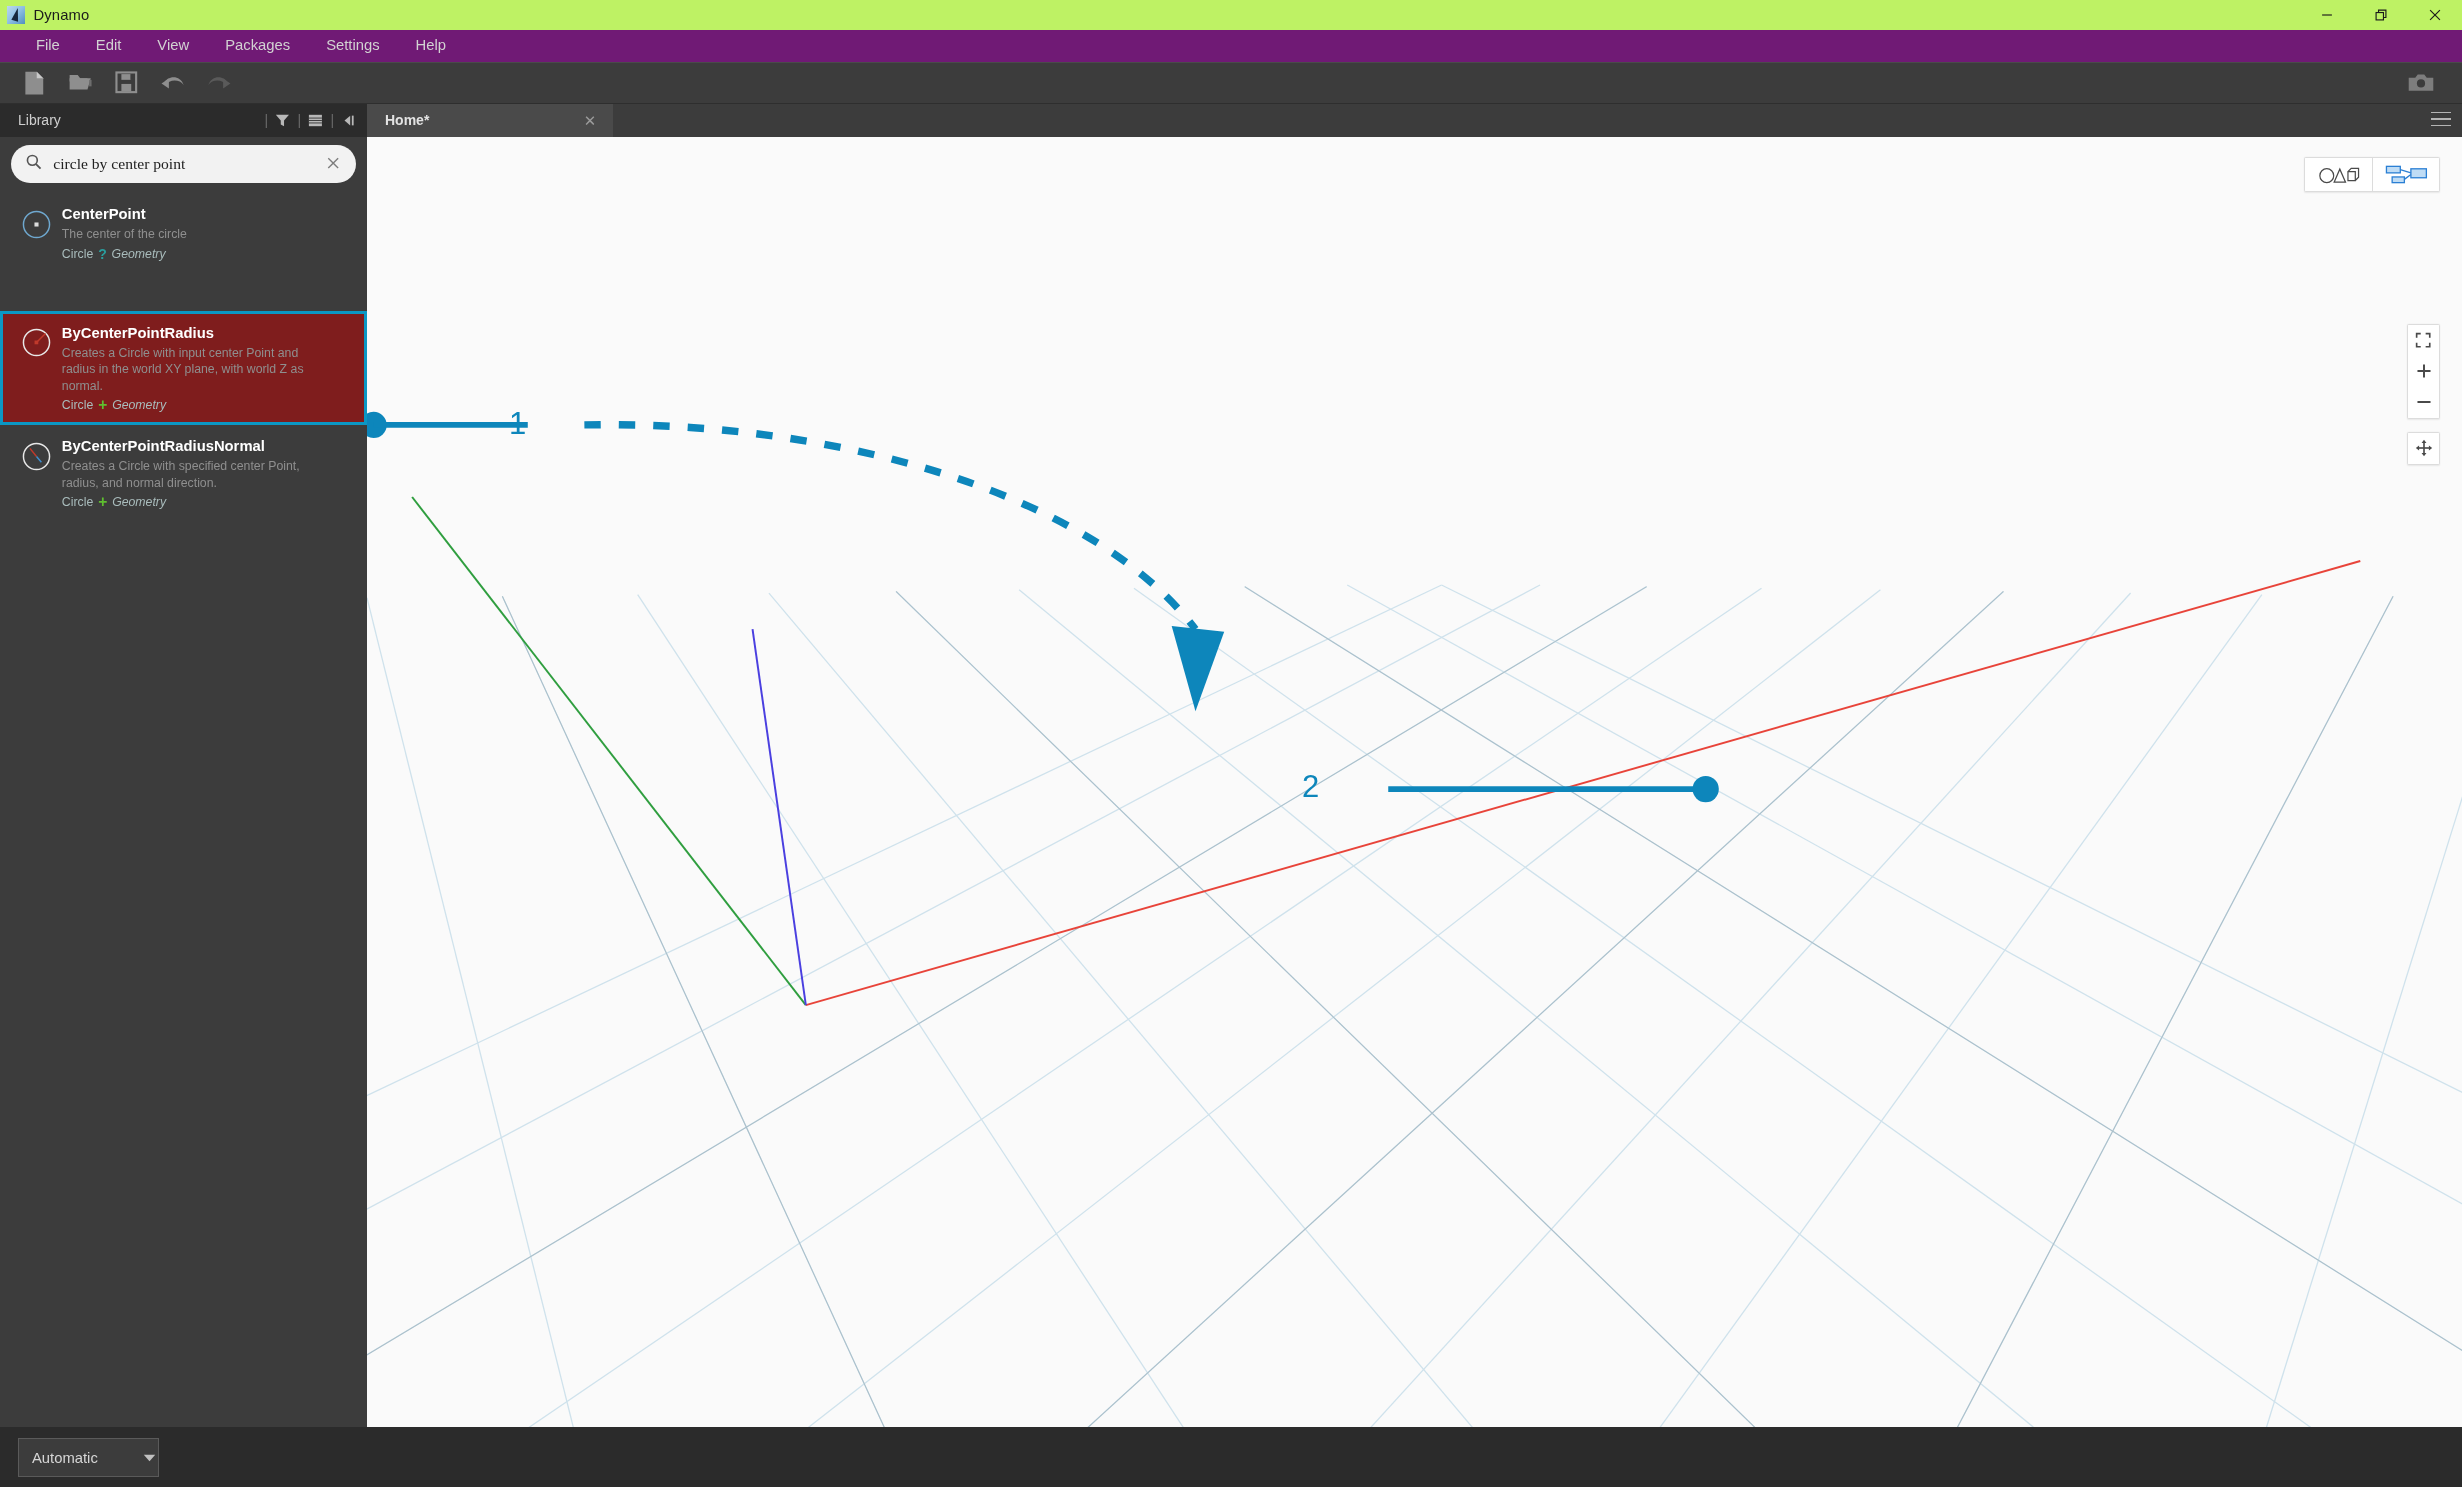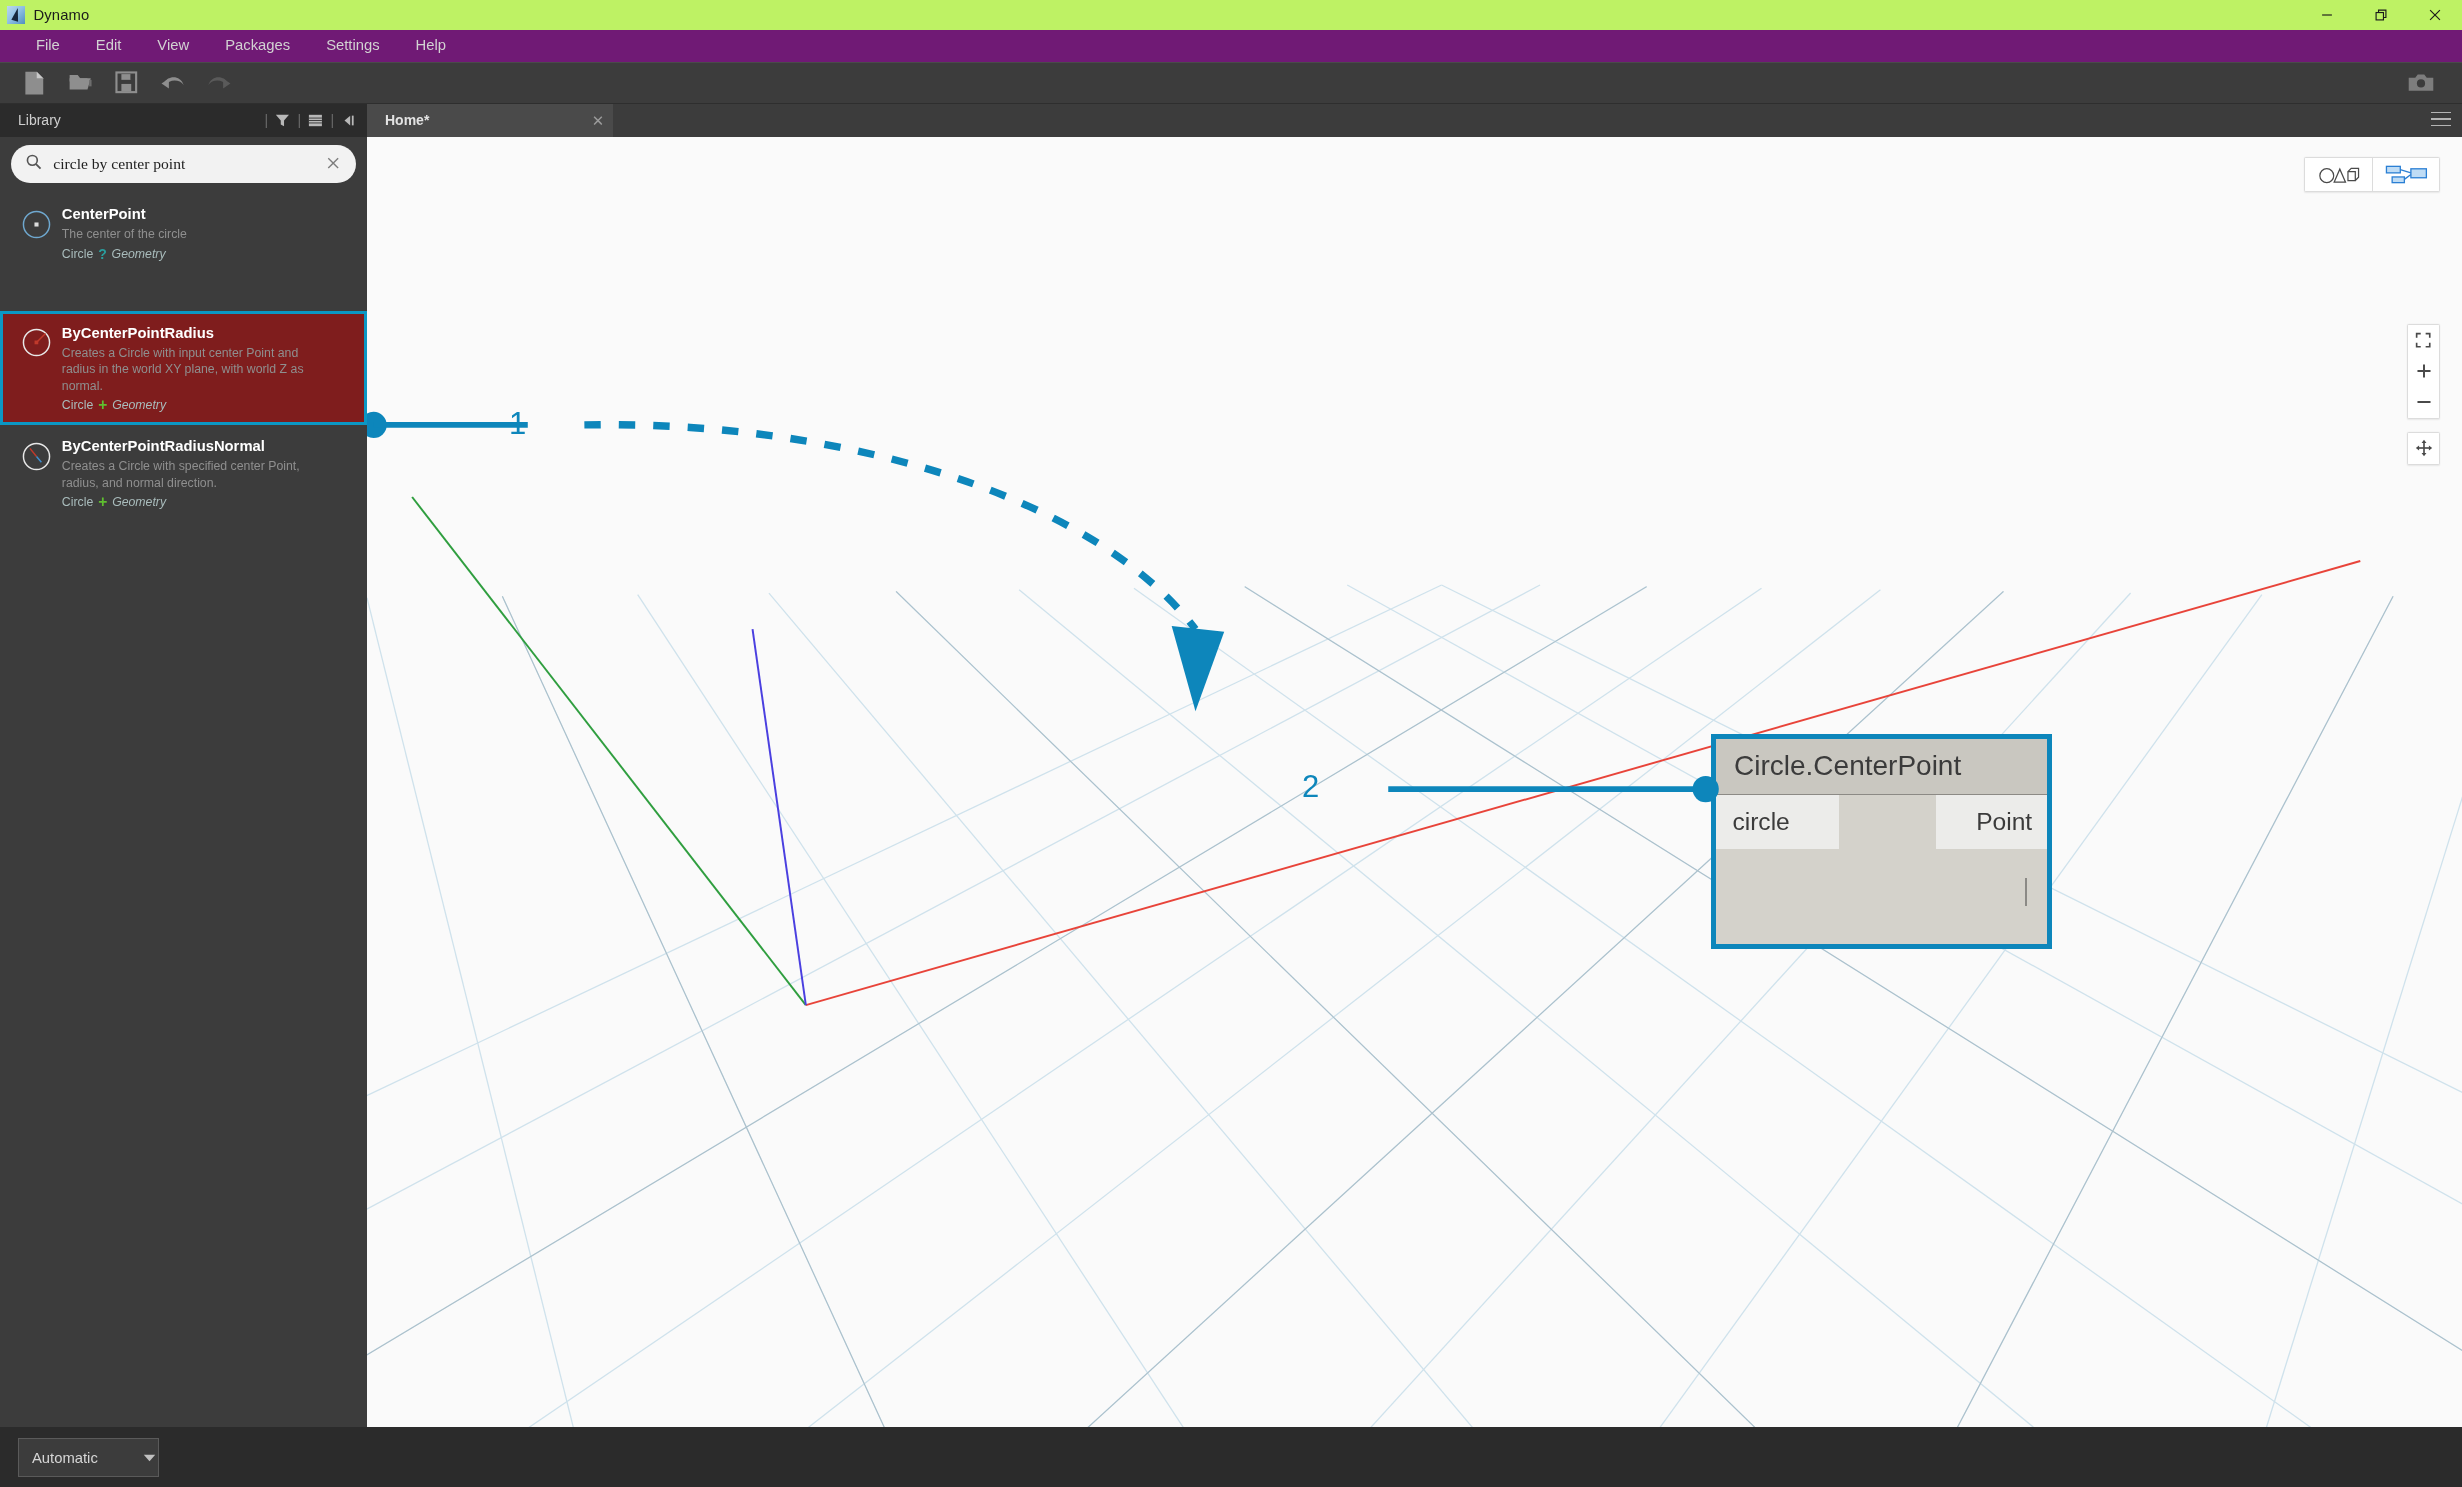--- a/index.html
+++ b/index.html
@@ -107,21 +107,21 @@
   .lib-path .cat { color: #a9bcbc; }
   .lib-path .grp { color: #a9bcbc; font-style: italic; }
   .lib-path .q { color: #2a9d9d; font-weight: bold; font-size: 14px; }
   .lib-path .plus { color: #5fbf2f; font-weight: bold; font-size: 15.6px; line-height: 0.8; }
 
   
   #canvas-col { flex: 1; display: flex; flex-direction: column; background: #3c3c3c; min-width: 0; }
   #tabbar { height: 33px; background: #3c3c3c; display: flex; align-items: stretch; position: relative; }
   .tab {
     background: #4a4a4a; display: flex; align-items: center;
-    padding: 0 6px 0 18px; min-width: 246px; gap: 49px;
+    padding: 0 14px 0 18px; min-width: 246px; gap: 49px;
   }
   #tab-label { font-size: 14px; color: #e3e3e3; font-weight: bold; flex: 1; }
   #tab-close { color: #9a9a9a; font-size: 14.8px; width: 18px; text-align: center; }
   #hamburger { position: absolute; right: 11.5px; top: 8.2px; width: 19.7px; }
   #hamburger i { display: block; height: 1.6px; background: #b4b4b4; margin-bottom: 4.9px; }
 
   #viewport { flex: 1; position: relative; background: #fafafa; overflow: hidden; }
   #viewport svg.grid3d { position: absolute; inset: 0; width: 100%; height: 100%; }
 
   
@@ -471,33 +471,20 @@
       </div>
 
       <div id="vp-pan">
         <svg width="18" height="18" viewBox="0 0 22 22">
           <path d="M11 1 L14 5 H8 Z M11 21 L14 17 H8 Z M1 11 L5 8 V14 Z M21 11 L17 8 V14 Z" fill="#4a4a4a"></path>
           <line x1="11" y1="4" x2="11" y2="18" stroke="#4a4a4a" stroke-width="2"></line>
           <line x1="4" y1="11" x2="18" y2="11" stroke="#4a4a4a" stroke-width="2"></line>
         </svg>
       </div>
 
-      <div id="node">
-        <div id="node-header">
-          <span id="node-title">Circle.CenterPoint</span>
-        </div>
-        <div id="node-ports">
-          <div id="node-in">circle</div>
-          <div id="node-mid"></div>
-          <div id="node-out">Point</div>
-        </div>
-        <div id="node-footer">
-          <div id="node-caret"></div>
-        </div>
-      </div>
 
       <svg id="annots" viewBox="0 0 2554 1613" preserveAspectRatio="none">
 
         <circle cx="8" cy="351" r="16" fill="#0d86bb"></circle>
         <line x1="8" y1="351" x2="196" y2="351" stroke="#0d86bb" stroke-width="7"></line>
 
         <path d="M265 351 C 560 345, 880 430, 1010 600" fill="none" stroke="#0d86bb" stroke-width="9" stroke-dasharray="20 22" stroke-linecap="butt"></path>
         <polygon points="981,596 1045,603 1010,700" fill="#0d86bb"></polygon>
 
         <line x1="1245" y1="795" x2="1632" y2="795" stroke="#0d86bb" stroke-width="7"></line>

